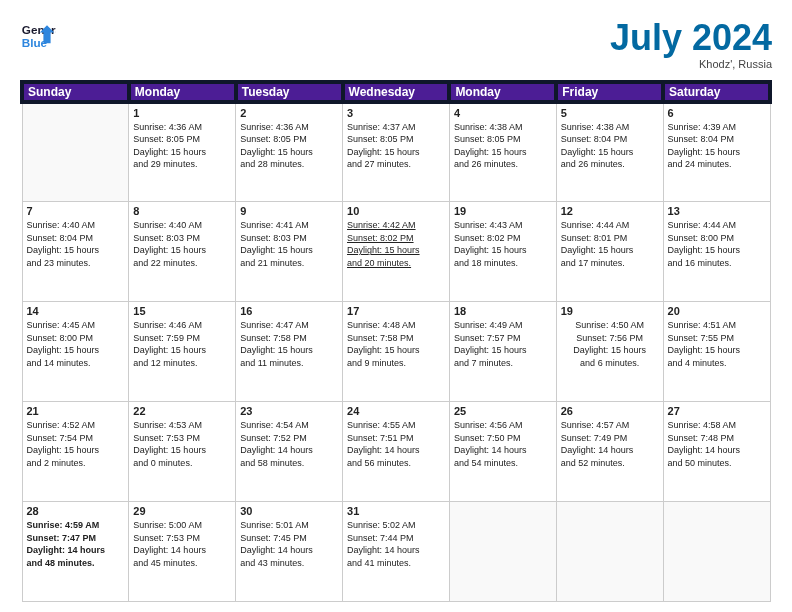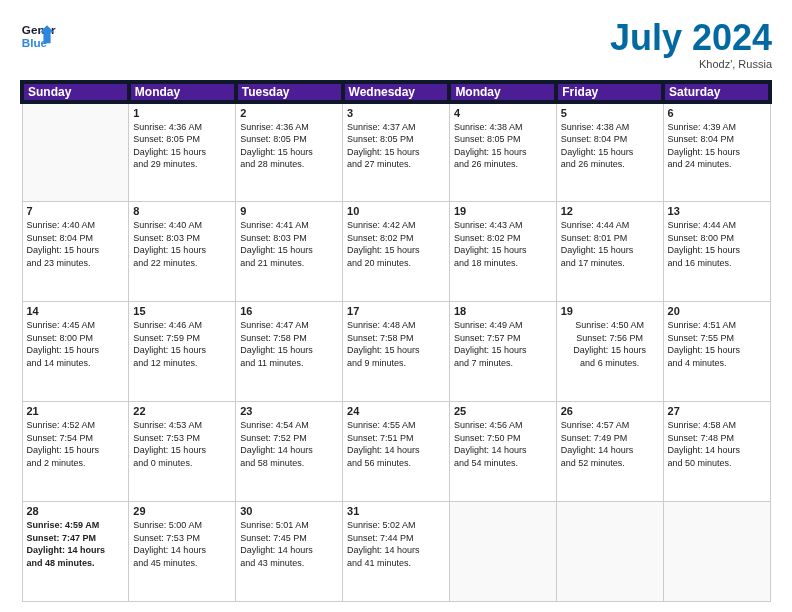--- a/index.html
+++ b/index.html
@@ -177,21 +177,21 @@
           </td>
           <td>
             <span class="day-number">9</span>
             <div class="cell-text" style="white-space: pre-line;">Sunrise: 4:41 AM
 Sunset: 8:03 PM
 Daylight: 15 hours
 and 21 minutes.</div>
           </td>
           <td>
             <span class="day-number">10</span>
-            <div class="cell-text" style="white-space: pre-line;">Sunrise: 4:42 AM
+            <div class="cell-text" style="white-space: pre-line; text-decoration: underline;">Sunrise: 4:42 AM
 Sunset: 8:02 PM
 Daylight: 15 hours
 and 20 minutes.</div>
           </td>
           <td>
             <span class="day-number">19</span>
             <div class="cell-text" style="white-space: pre-line;">Sunrise: 4:43 AM
 Sunset: 8:02 PM
 Daylight: 15 hours
 and 18 minutes.</div>

